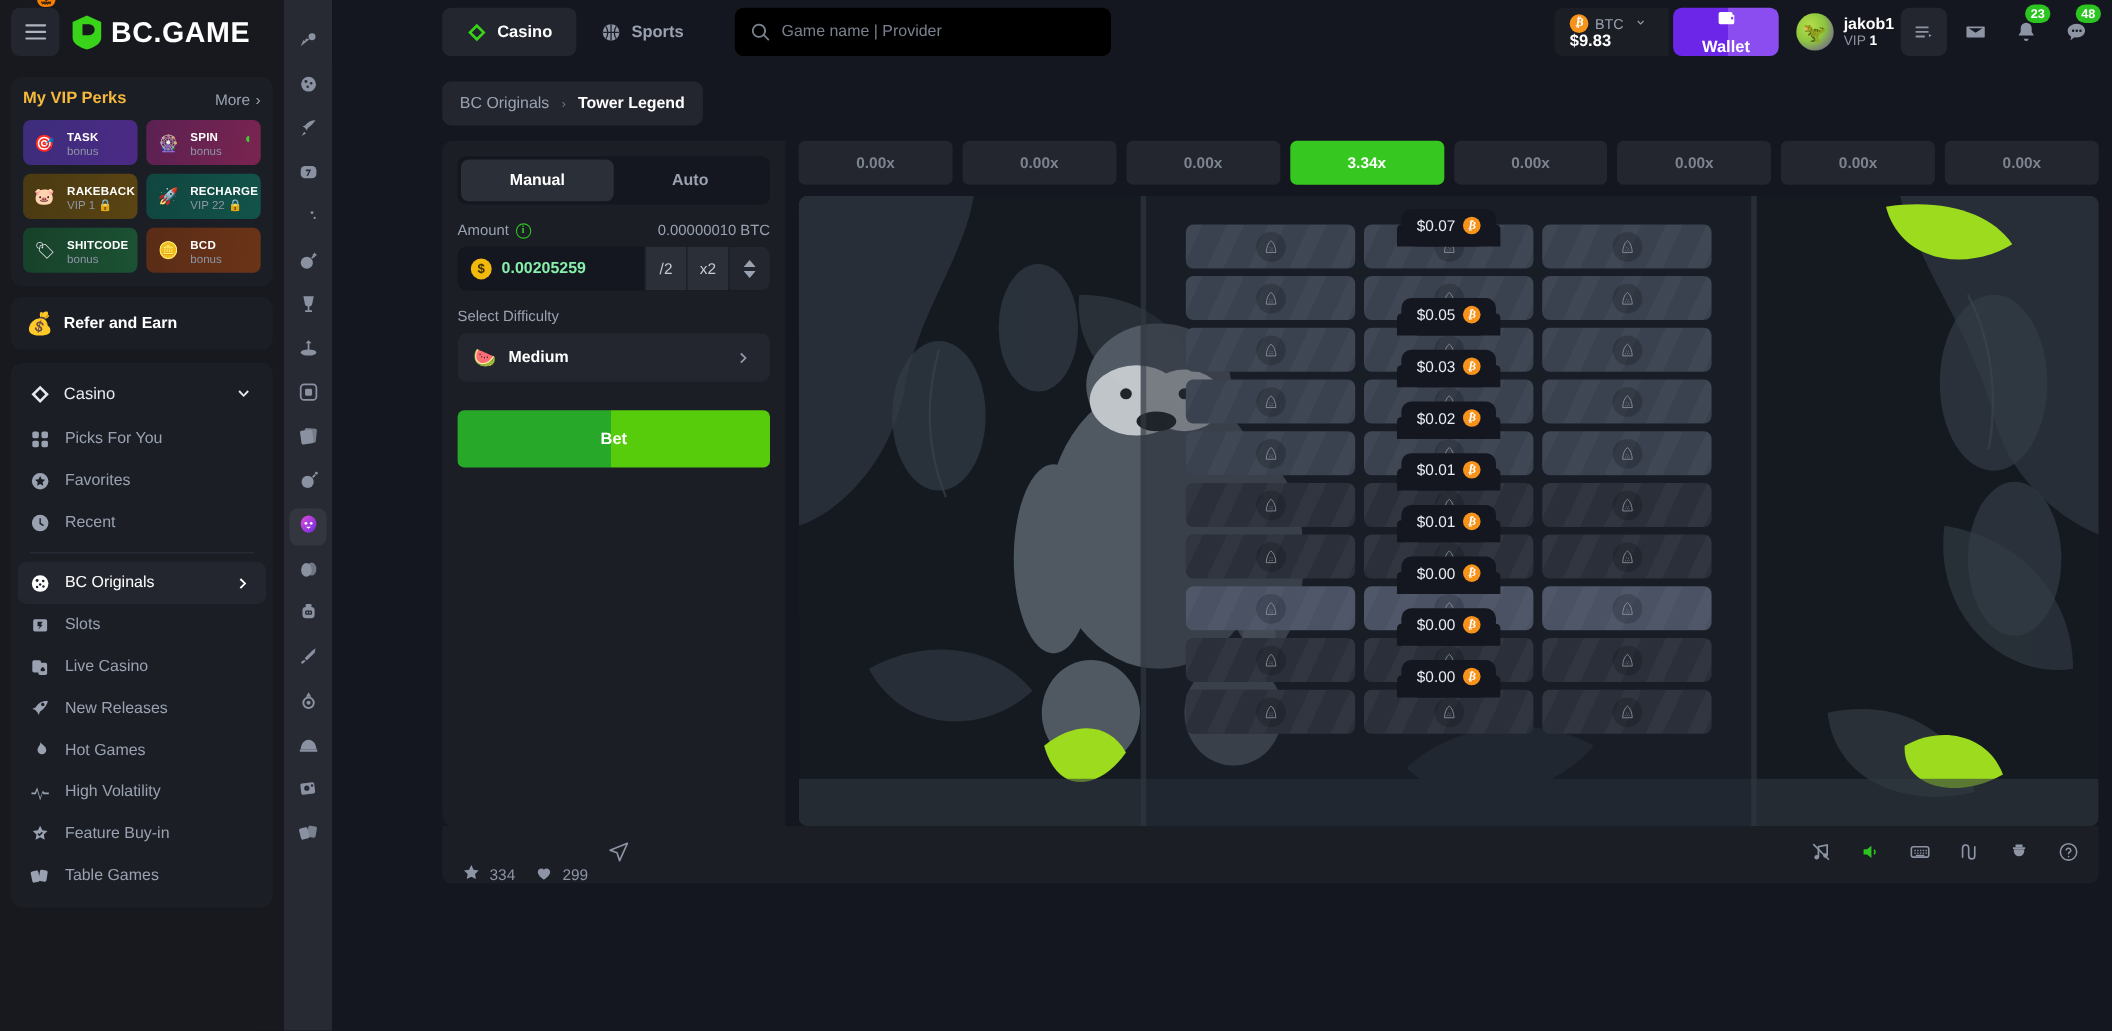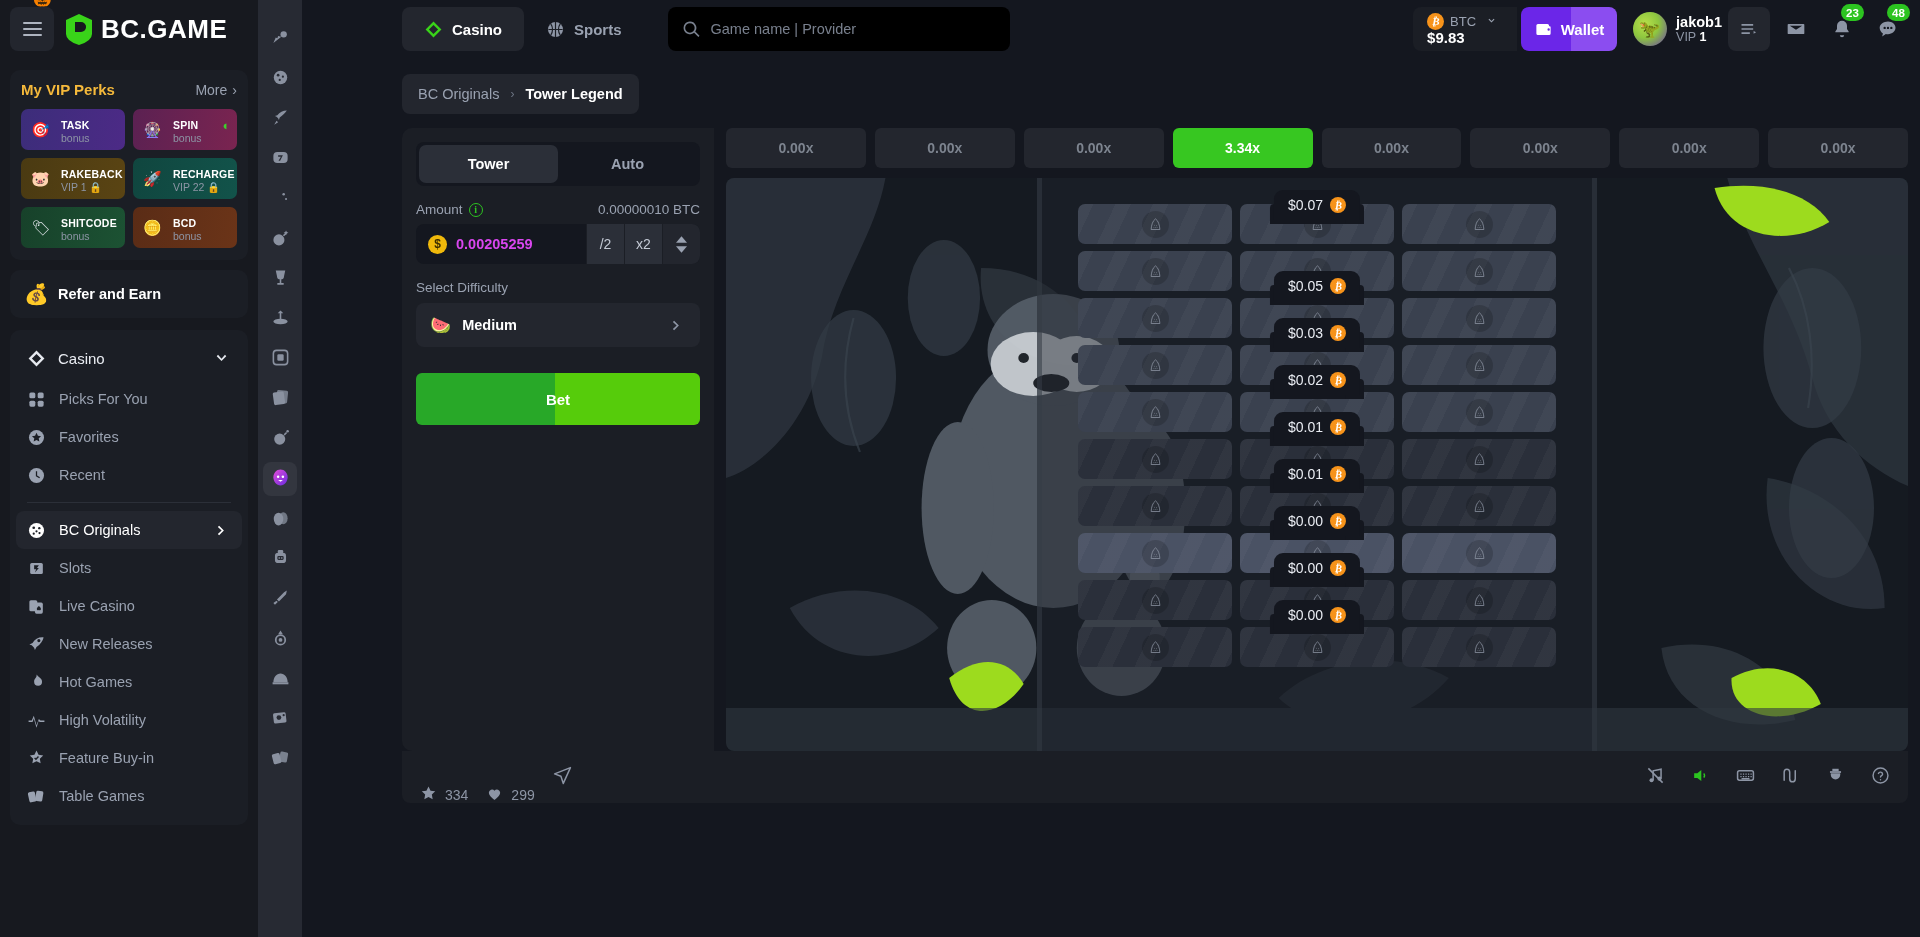--- a/index.html
+++ b/index.html
@@ -120,21 +120,21 @@
   .bal-amt { font-size: 15px; font-weight: 700; color: #fff; margin-top: -1px; }
   .coin {
     width: 17px; height: 17px; border-radius: 50%; background: #f7931a; color: #fff;
     font-size: 11px; font-weight: 700; display: flex; align-items: center; justify-content: center;
     font-family: "Liberation Serif", serif; font-style: italic;
   }
   .wallet {
     height: 44px; width: 96px; border-radius: 8px; margin-left: 4px;
     background: linear-gradient(90deg,#6b26e8 0%,#6b26e8 52%,#8b4df0 52%,#8b4df0 100%);
     display: flex; align-items: center; justify-content: center; gap: 8px;
-    font-size: 15px; font-weight: 700; color: #fff; cursor: pointer;
+    font-size: 15px; font-weight: 700; color: #fff; cursor: pointer; flex-direction: column;
   }
   .user { display: flex; align-items: center; gap: 9px; margin-left: 16px; cursor: pointer; }
   .avatar {
     width: 34px; height: 34px; border-radius: 50%; overflow: hidden;
     background: radial-gradient(circle at 35% 35%, #b8e04a 0%, #8dc63f 45%, #6a3fb0 100%);
     display: flex; align-items: center; justify-content: center; font-size: 17px;
   }
   .uname { font-size: 14.5px; font-weight: 700; color: #fff; line-height: 1.15; }
   .uvip { font-size: 12.5px; color: #8d95a5; }
   .uvip b { color: #fff; font-weight: 700; }
@@ -178,21 +178,21 @@
     width: 14px; height: 14px; border: 1.4px solid #2cc420; border-radius: 50%; color: #2cc420;
     font-size: 10px; font-weight: 700; display: flex; align-items: center; justify-content: center;
     font-family: "Liberation Serif", serif;
   }
   .amt-row { height: 40px; background: #14171f; border-radius: 8px; display: flex; align-items: center; overflow: hidden; }
   .amt-val { flex: 1; display: flex; align-items: center; gap: 9px; padding-left: 12px; }
   .amt-coin {
     width: 19px; height: 19px; border-radius: 50%; background: #f0b90b; color: #3a2c00;
     font-size: 12px; font-weight: 800; display: flex; align-items: center; justify-content: center;
   }
-  .amt-num { font-size: 14.5px; font-weight: 700; color: #d946ef; }
+  .amt-num { font-size: 14.5px; font-weight: 700; color: #86efac; }
   .amt-btn {
     width: 38px; height: 40px; background: #2b2f38; display: flex; align-items: center; justify-content: center;
     font-size: 14px; color: #c3c9d4; cursor: pointer; border-left: 1px solid #1b1e25;
   }
   .amt-step {
     width: 38px; height: 40px; background: #23262e; display: flex; flex-direction: column;
     align-items: center; justify-content: center; gap: 3px; cursor: pointer; border-left: 1px solid #1b1e25;
     color: #9aa2b1;
   }
   .amt-step svg { width: 11px; height: 7px; fill: currentColor; }
@@ -750,21 +750,21 @@
       <div class="crumbs">
         <span class="crumb-a">BC Originals</span>
         <span class="crumb-sep">›</span>
         <span class="crumb-b">Tower Legend</span>
       </div>
 
       <div class="game-wrap">
 
         <div class="bet-panel">
           <div class="mode-switch" id="mode-switch">
-  <div class="mode active">Tower</div>
+  <div class="mode active">Manual</div>
   <div class="mode ">Auto</div>
             </div>
 
           <div class="row-lbl">
             <div class="l">
               <span>Amount</span>
               <span class="info-i">i</span>
             </div>
             <div class="r">0.00000010 BTC</div>
           </div>

